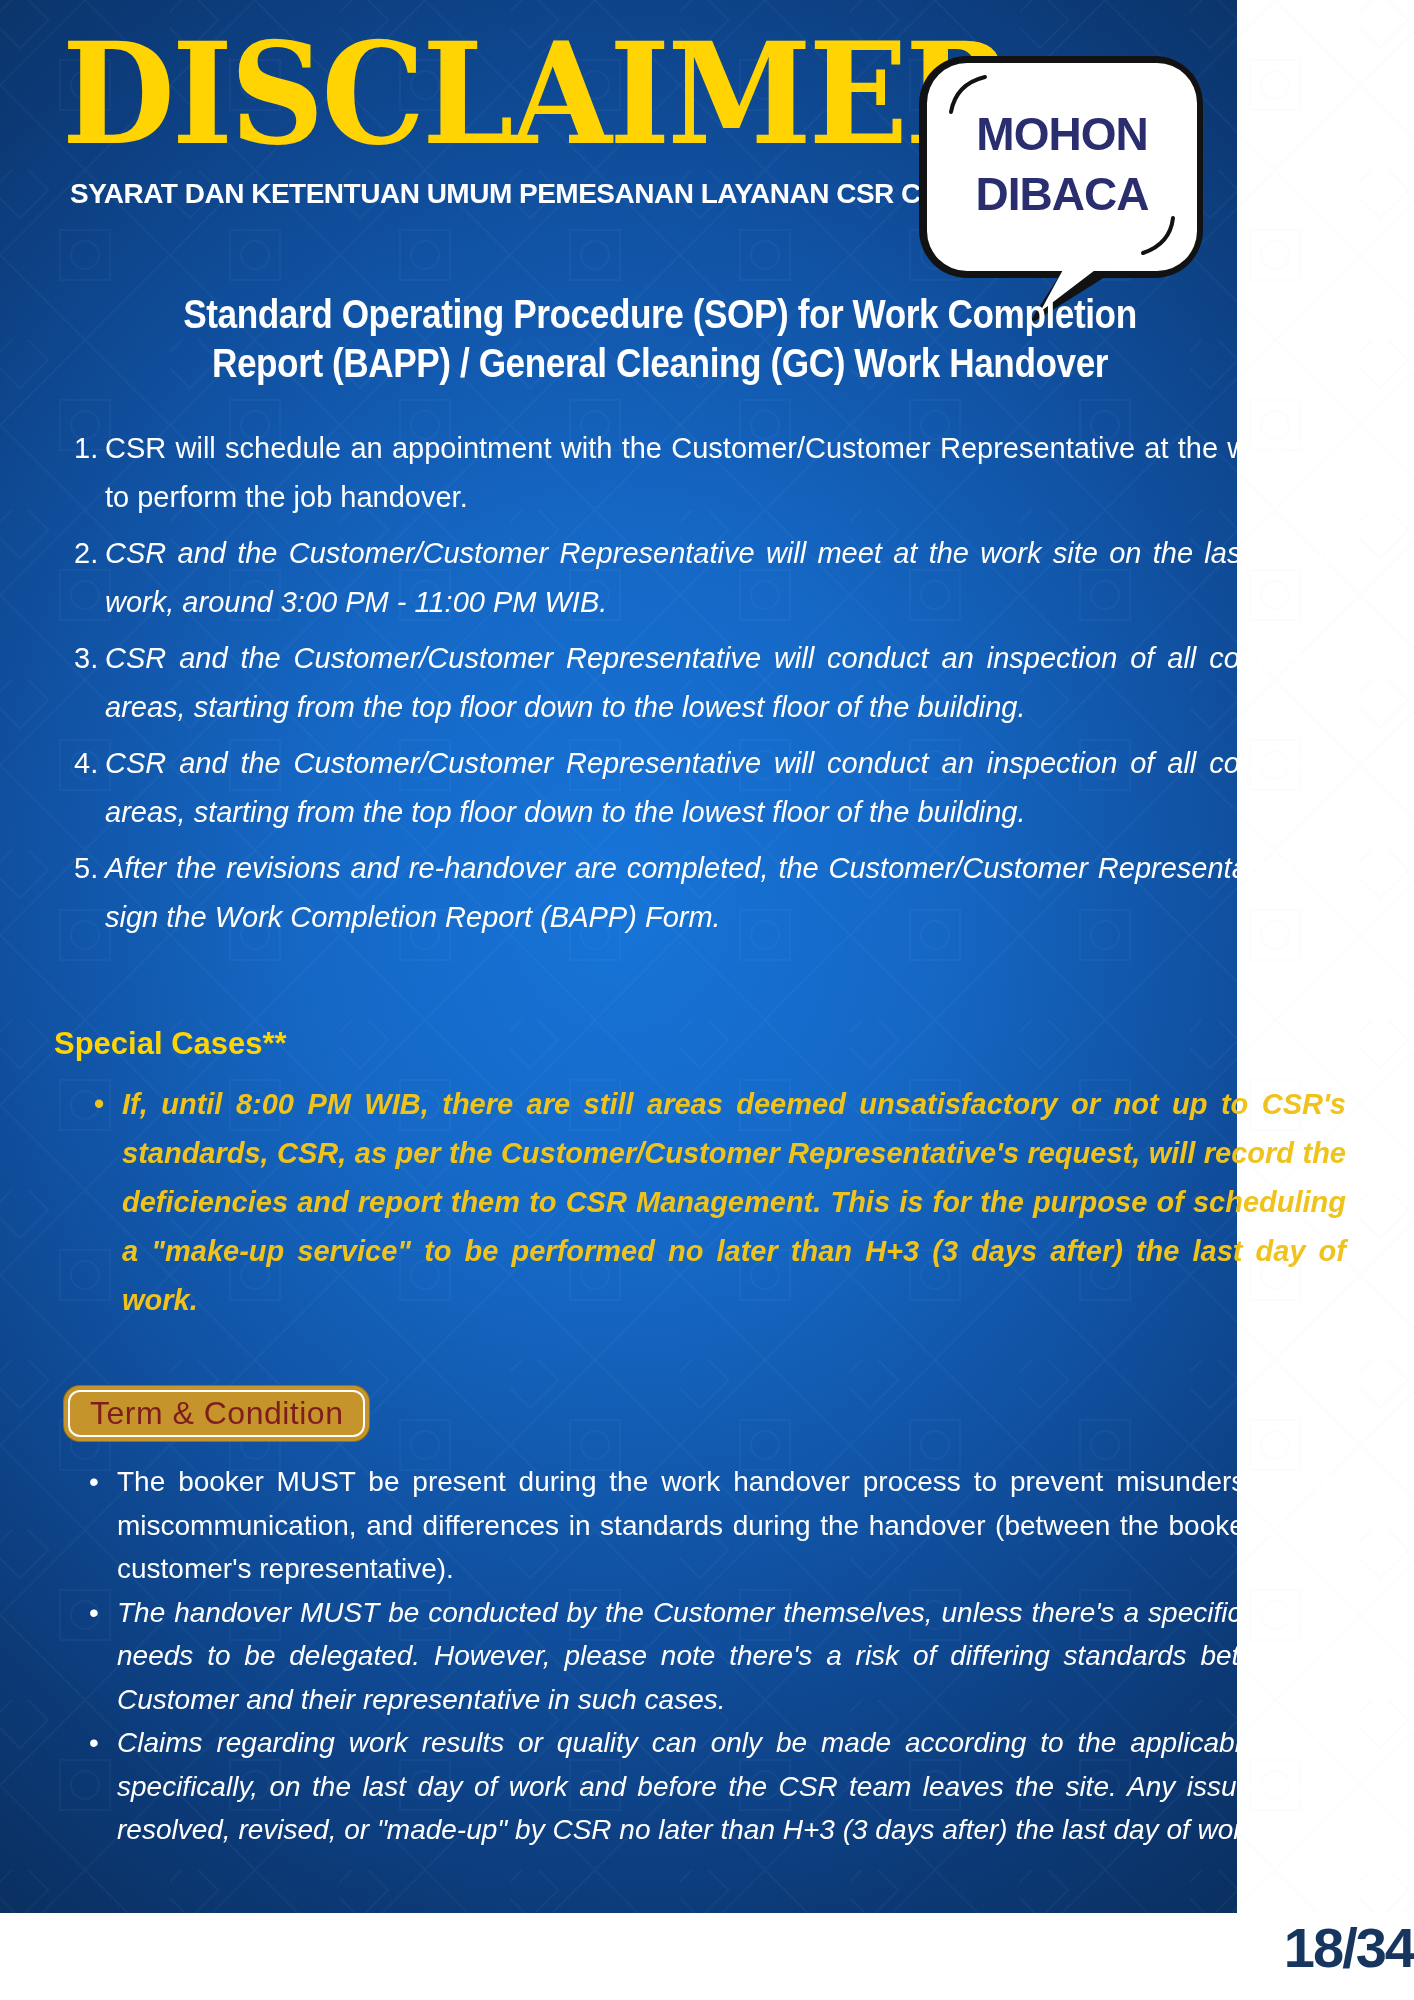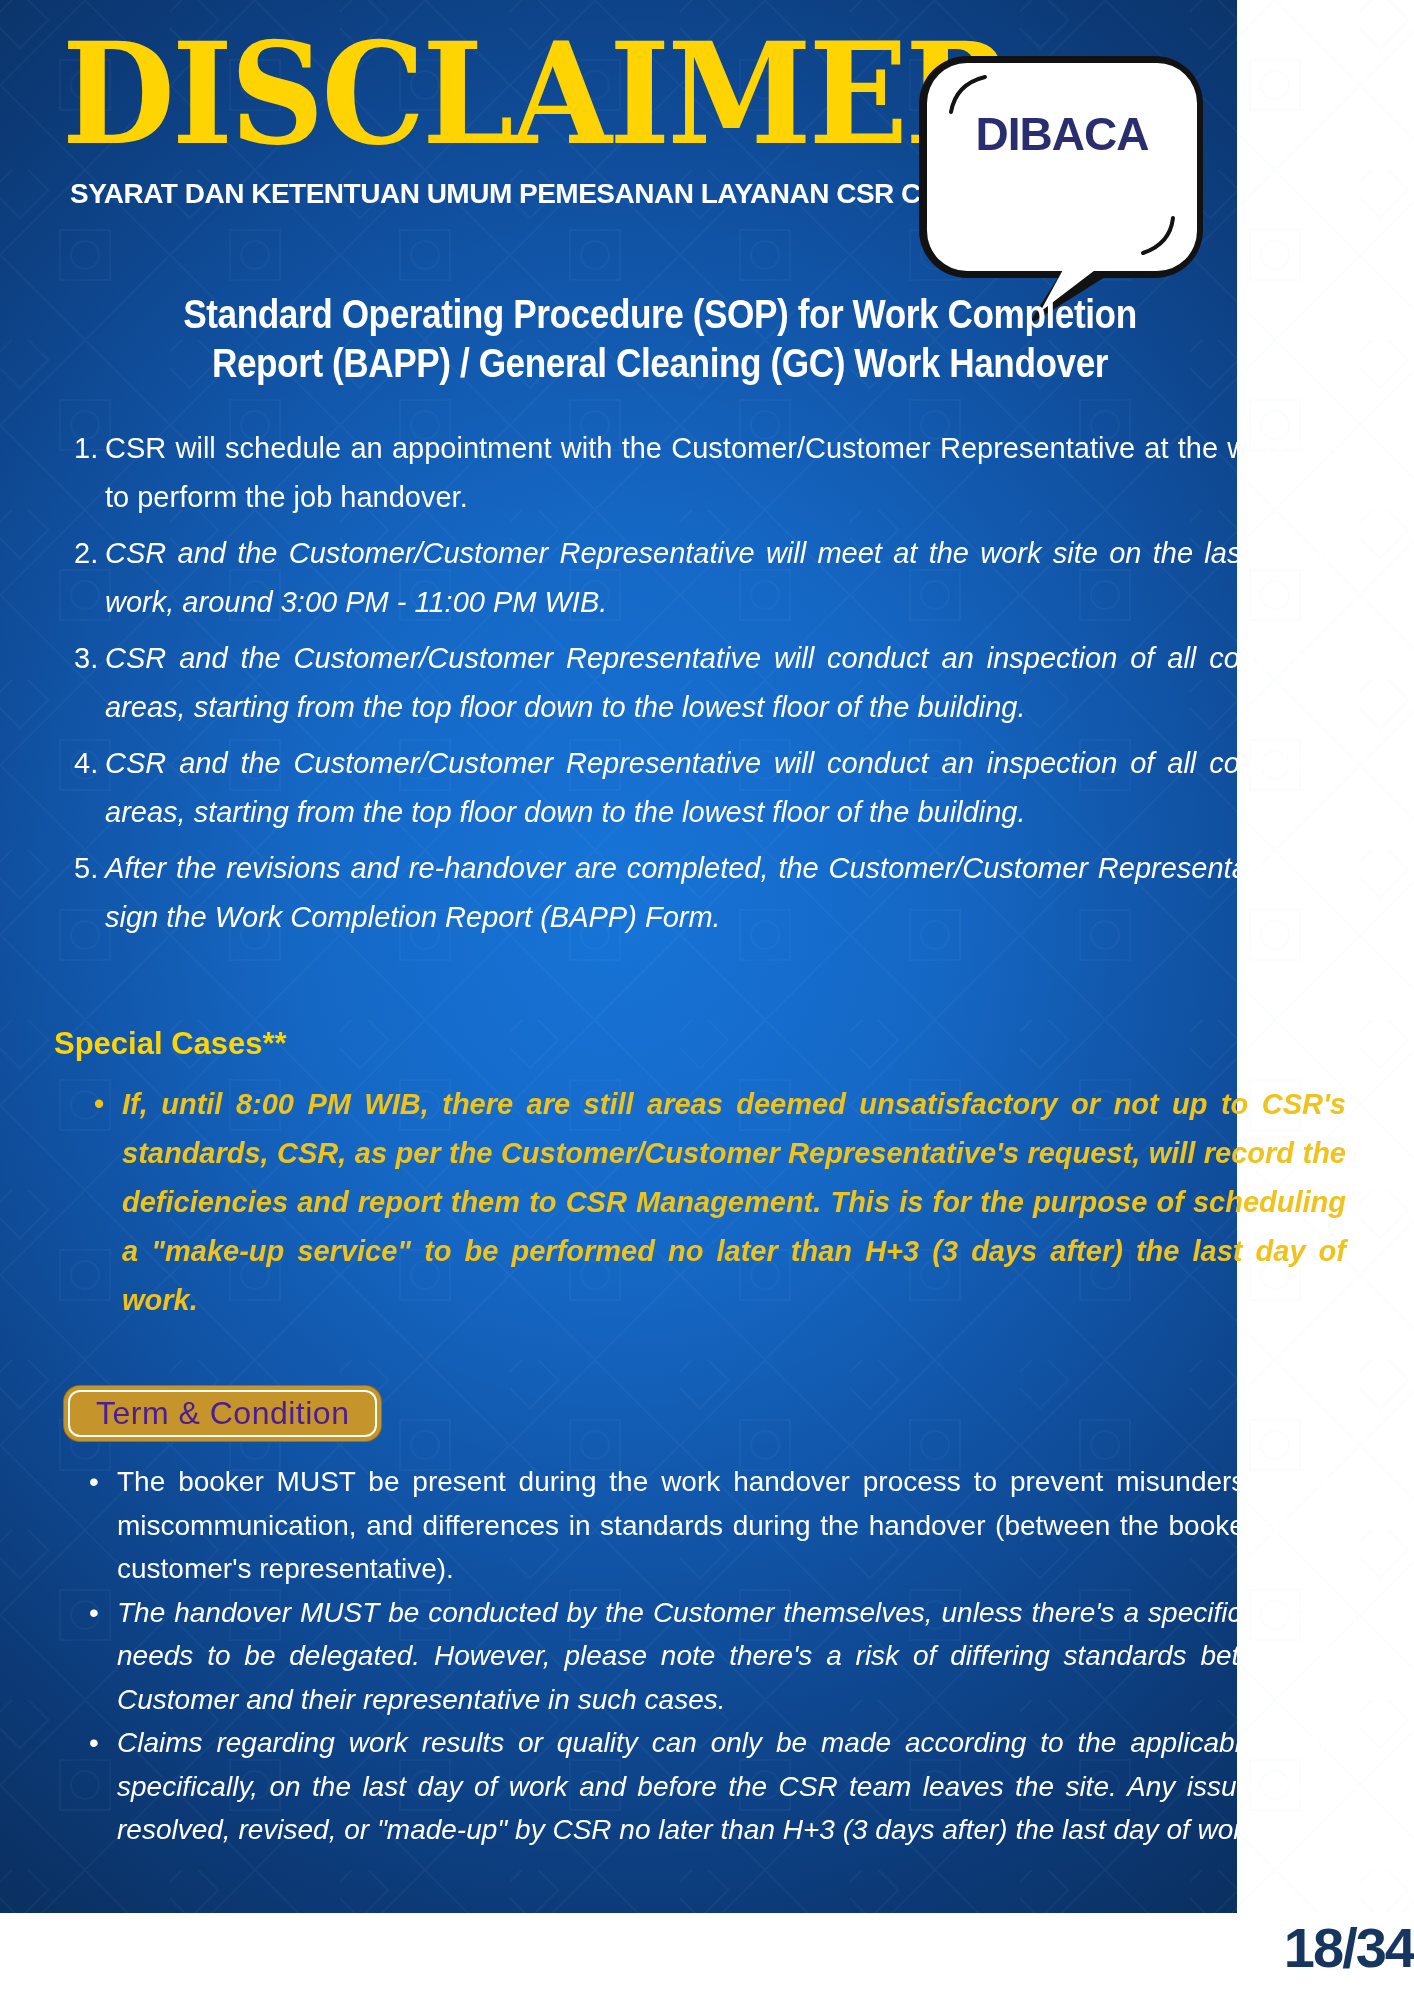--- a/index.html
+++ b/index.html
@@ -40,22 +40,22 @@
   .special-heading{position:absolute;top:1026px;left:54px;margin:0;
                    color:#FFD402;font-weight:bold;font-size:31px;}
   .special-list{position:absolute;top:1080px;left:122px;width:1224px;margin:0;padding:0;list-style:none;}
   .special-item{position:relative;color:#EFC31C;font-size:29px;line-height:49px;
                 font-style:italic;text-align:justify;font-weight:bold;}
   .special-item::before{content:"\2022";position:absolute;left:-28px;top:0;font-style:normal;}
 
   
   .badge-outer{position:absolute;top:1386px;left:64px;background:#C5952B;border-radius:16px;
                padding:4px;box-shadow:0 0 0 1px #9a7015;}
-  .badge-inner{border:2px solid #ffffff;border-radius:12px;padding:3px 26px;
-               color:#4c1d95;font-size:32px;letter-spacing:0.5px;}
+  .badge-inner{border:2px solid #ffffff;border-radius:12px;padding:3px 20px;
+               color:#7f1d1d;font-size:32px;letter-spacing:0.5px;}
 
   
   .term-list{position:absolute;top:1448px;left:105px;width:1242px;margin:12px;padding:0;list-style:none;}
   .term-item{position:relative;color:#ffffff;font-size:28px;line-height:43.5px;
              text-align:justify;margin:0;}
   .term-item::before{content:"\2022";position:absolute;left:-28px;top:0;font-style:normal;}
 
   
   .footer{position:absolute;left:0;top:1913px;width:1414px;height:87px;background:#ffffff;padding-left:28px;}
   .page-number{position:absolute;top:2px;right:28px;color:#16355F;
@@ -87,20 +87,21 @@
     <div class="bubble">
       <svg viewBox="0 0 300 285" width="300" height="285">
         <rect x="6" y="10" width="284" height="222" rx="48" fill="#121212"></rect>
         <path d="M150 224 L114 280 L200 226 Z" fill="#121212"></path>
         <rect x="14" y="17" width="270" height="208" rx="40" fill="#ffffff"></rect>
         <path d="M152 220 L127 266 L190 218 Z" fill="#ffffff"></path>
         <path d="M38 66 Q43 38 72 31" stroke="#121212" stroke-width="4" fill="none" stroke-linecap="round"></path>
         <path d="M260 172 Q257 198 230 207" stroke="#121212" stroke-width="4" fill="none" stroke-linecap="round"></path>
       </svg>
       <div class="bubble-text">
+        <div>MOHON</div>
         <div>DIBACA</div>
       </div>
     </div>
 
     <h2 class="sop-heading">
       <span>Standard Operating Procedure (SOP) for Work Completion</span><br>
       <span>Report (BAPP) / General Cleaning (GC) Work Handover</span>
     </h2>
 
     <ol class="sop-list">

